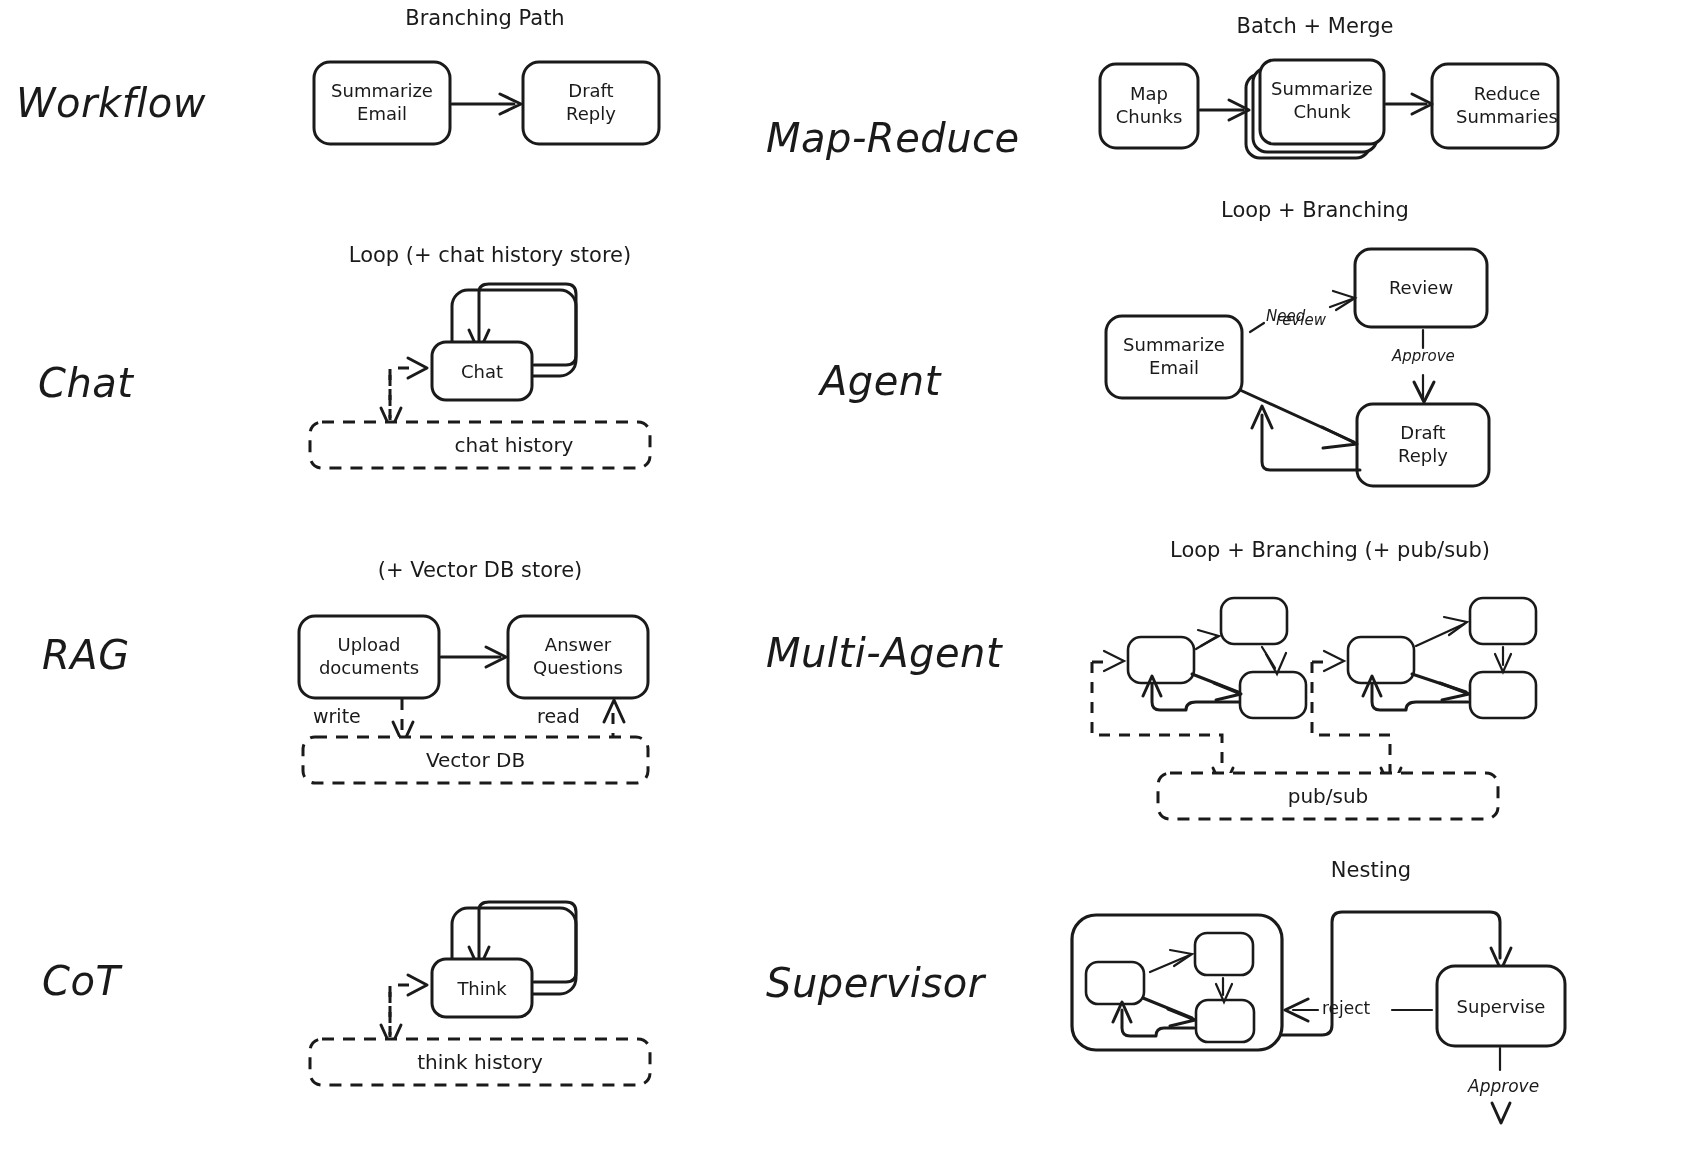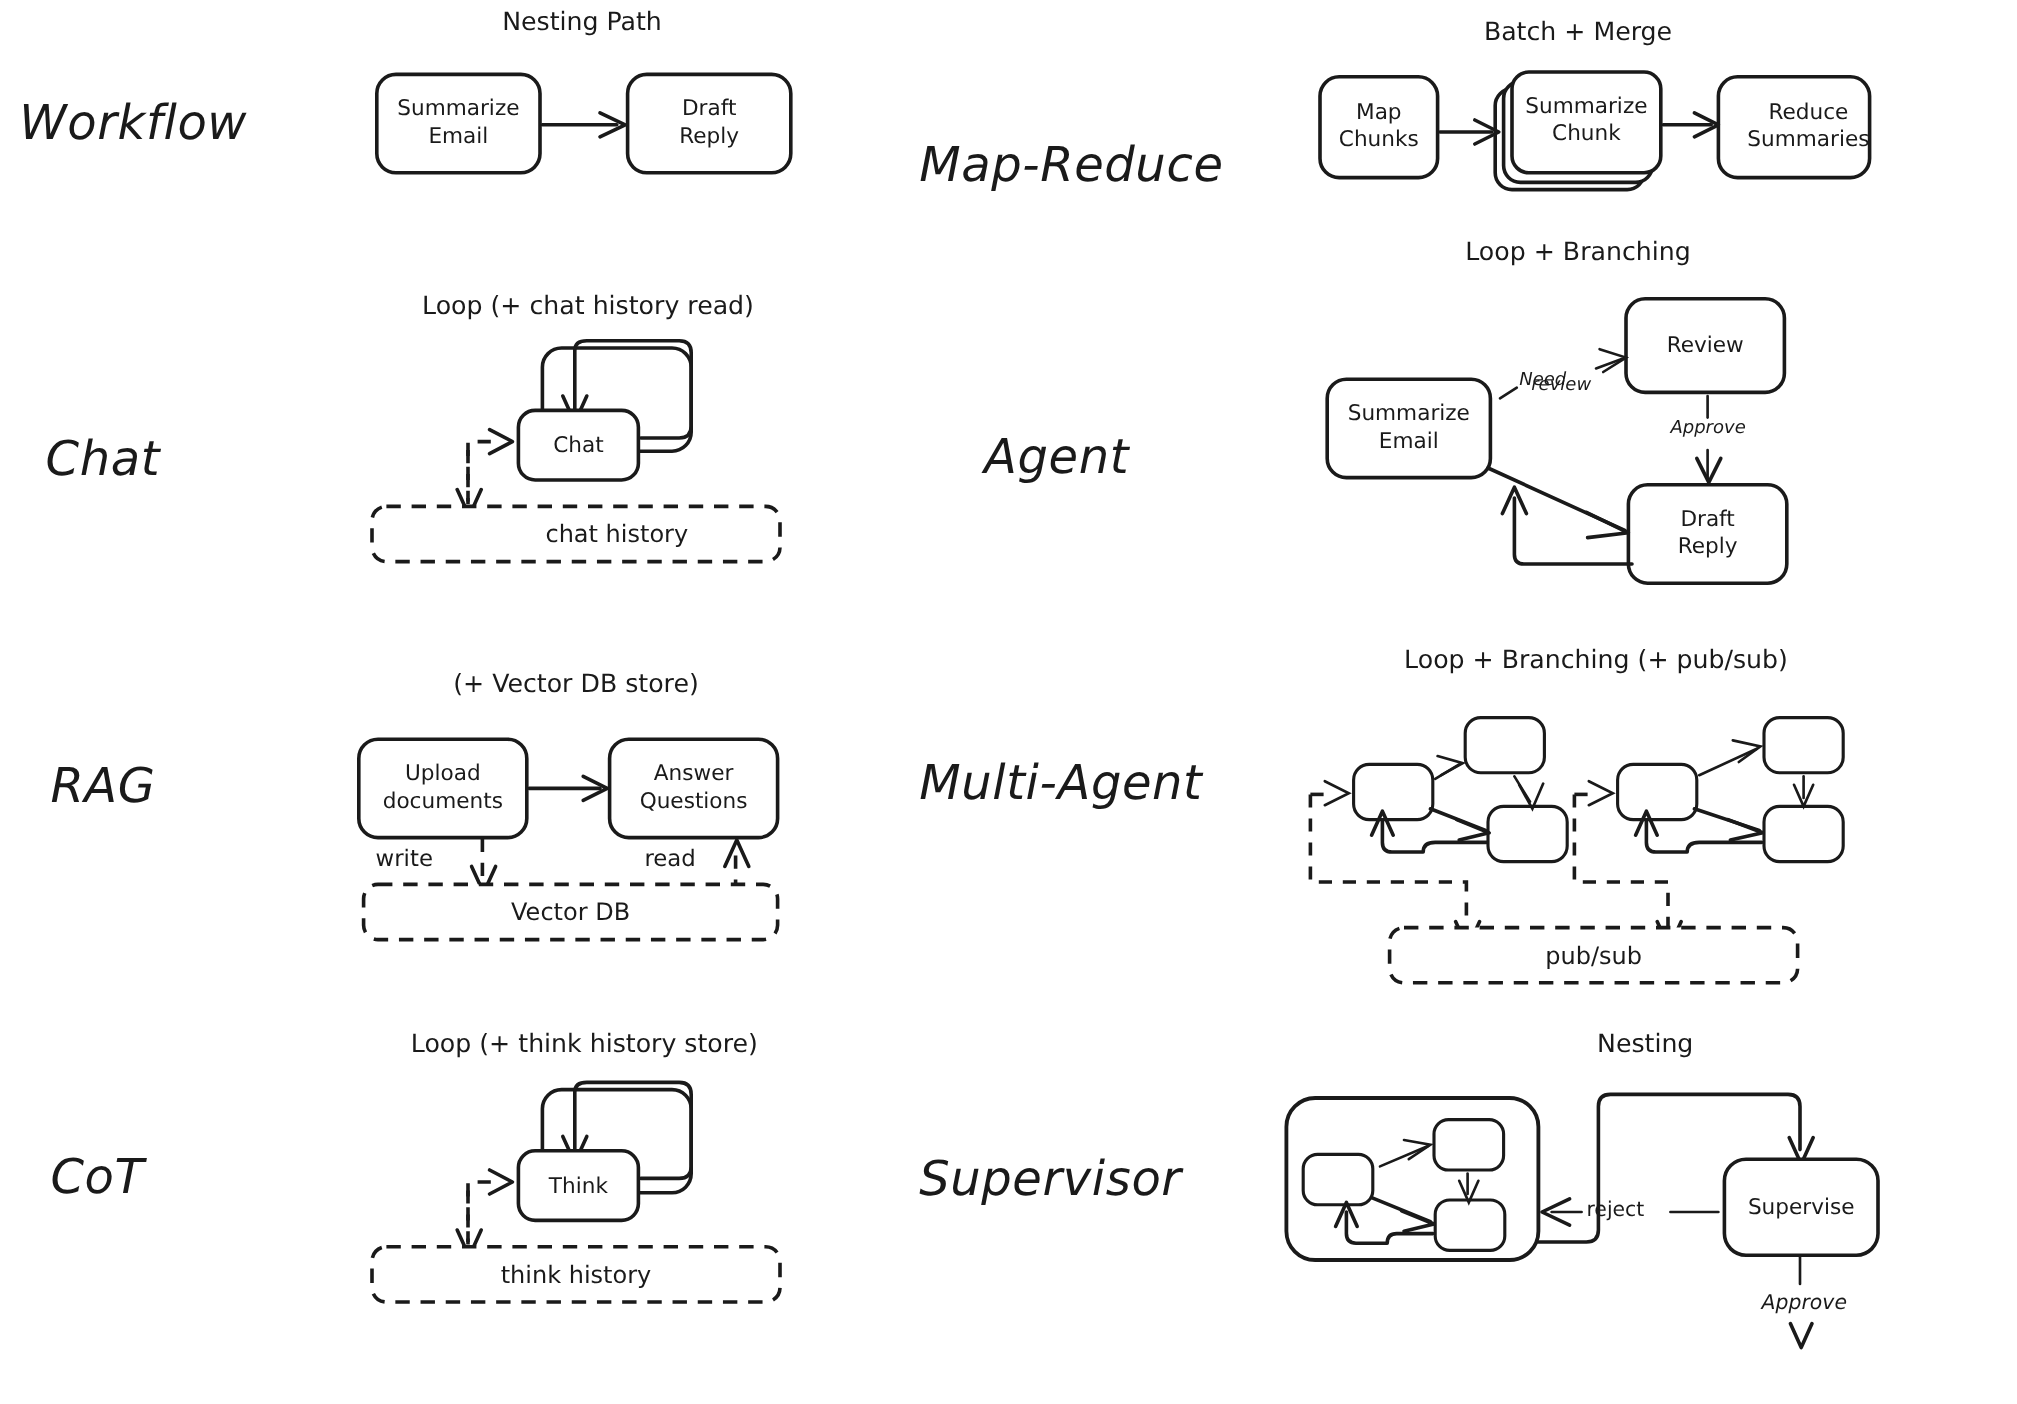--- a/index.html
+++ b/index.html
@@ -73,21 +73,21 @@
   .ln-thin { fill: none; stroke: #1a1a1a; stroke-width: 2.2; stroke-linecap: round; }
   .dsh { fill: none; stroke: #1a1a1a; stroke-width: 3; stroke-dasharray: 11 9; stroke-linecap: butt; }
   .dsh-box { fill: #ffffff; stroke: #1a1a1a; stroke-width: 3; stroke-dasharray: 12 9; }
 </style>
 </head>
 <body>
 
 <div id="canvas">
 
   <div class="pattern-label" style="left:16px; top:80px;">Workflow</div>
-  <div class="caption" style="left:310px; top:6px; width:350px;">Nesting Path</div>
+  <div class="caption" style="left:310px; top:6px; width:350px;">Branching Path</div>
 
   <svg style="position:absolute; left:0; top:0; width:1681px; height:1170px;">
 
     <rect class="bx" x="314" y="62" width="136" height="82" rx="16"></rect>
 
     <rect class="bx" x="523" y="62" width="136" height="82" rx="16"></rect>
 
     <path class="ln" d="M452 104 L514 104"></path>
     <path class="ln" d="M500 94 L521 104 L500 114"></path>
   </svg>
@@ -115,21 +115,21 @@
     <path class="ln" d="M1412 94 L1432 104 L1412 114"></path>
   </svg>
   <div class="node-text" style="left:1100px; top:83px; width:98px;">Map
 Chunks</div>
   <div class="node-text" style="left:1260px; top:78px; width:124px;">Summarize
 Chunk</div>
   <div class="node-text" style="left:1432px; top:83px; width:126px;padding-left:12px;">Reduce
 Summaries</div>
 
   <div class="pattern-label" style="left:38px; top:360px;">Chat</div>
-  <div class="caption" style="left:315px; top:243px; width:350px;">Loop (+ chat history read)</div>
+  <div class="caption" style="left:315px; top:243px; width:350px;">Loop (+ chat history store)</div>
 
   <svg style="position:absolute; left:0; top:0; width:1681px; height:1170px;">
 
     <rect class="bx" x="452" y="290" width="124" height="86" rx="16"></rect>
 
     <path class="ln" d="M479 346 L479 292 Q479 284 489 284 L566 284 Q576 284 576 294 L576 355 Q576 365 566 365 L534 365"></path>
     <path class="ln" d="M469 330 L479 352 L489 330"></path>
 
     <rect class="bx" x="432" y="342" width="100" height="58" rx="14"></rect>
 
@@ -245,21 +245,20 @@
     <path class="ln-thin" d="M1324 651 L1344 661 L1324 671"></path>
 
     <path class="dsh" d="M1312 662 L1312 735 L1390 735 L1390 772"></path>
     <path class="ln" d="M1381 768 L1391 790 L1401 768"></path>
 
     <rect class="dsh-box" x="1158" y="773" width="340" height="46" rx="12"></rect>
   </svg>
   <div class="store-text" style="left:1158px; top:784px; width:340px;">pub/sub</div>
 
   <div class="pattern-label" style="left:42px; top:958px;">CoT</div>
-  <div class="caption" style="left:312px; top:858px; width:350px;">Loop (+ think history store)</div>
 
   <svg style="position:absolute; left:0; top:0; width:1681px; height:1170px;">
 
     <rect class="bx" x="452" y="908" width="124" height="86" rx="16"></rect>
 
     <path class="ln" d="M479 963 L479 910 Q479 902 489 902 L566 902 Q576 902 576 912 L576 972 Q576 982 566 982 L534 982"></path>
     <path class="ln" d="M469 947 L479 969 L489 947"></path>
 
     <rect class="bx" x="432" y="959" width="100" height="58" rx="14"></rect>
 

